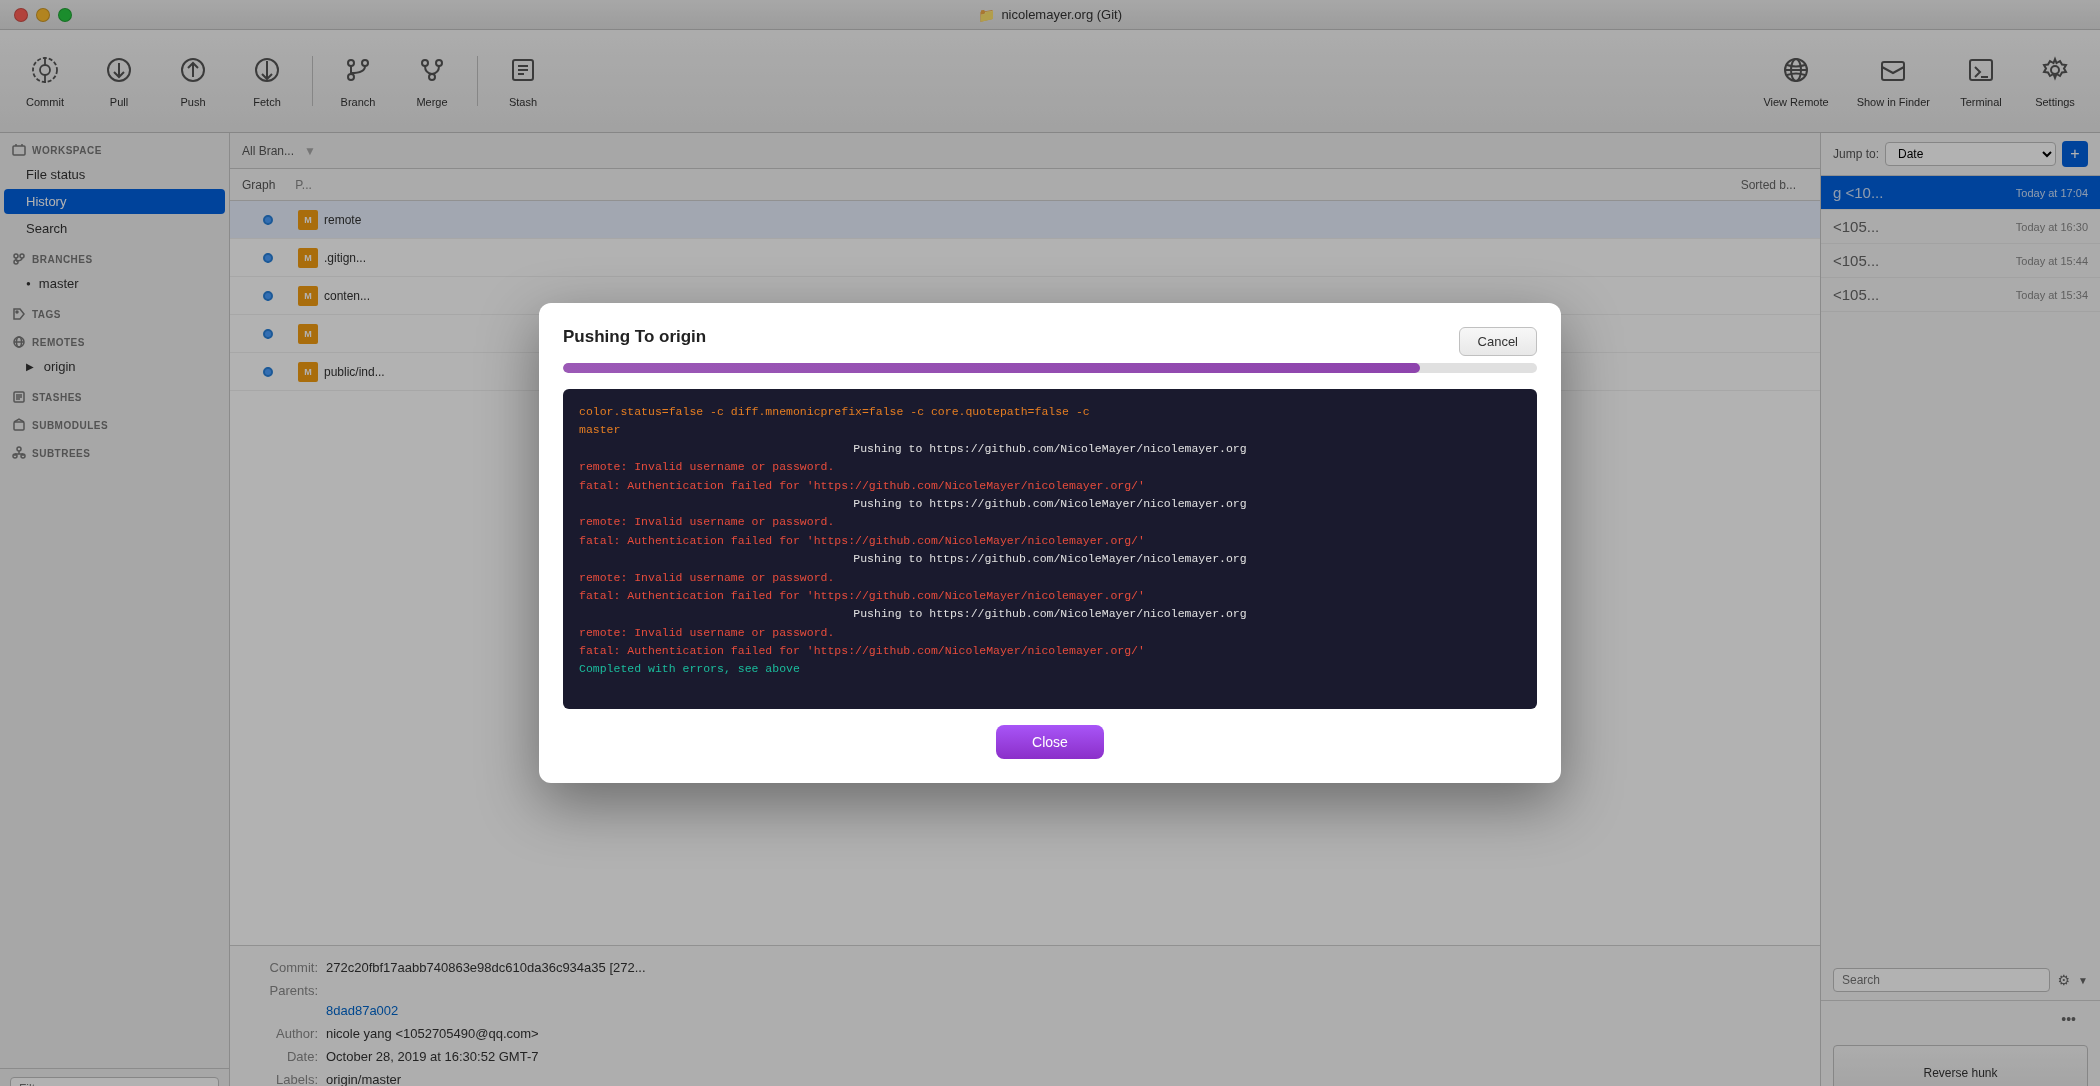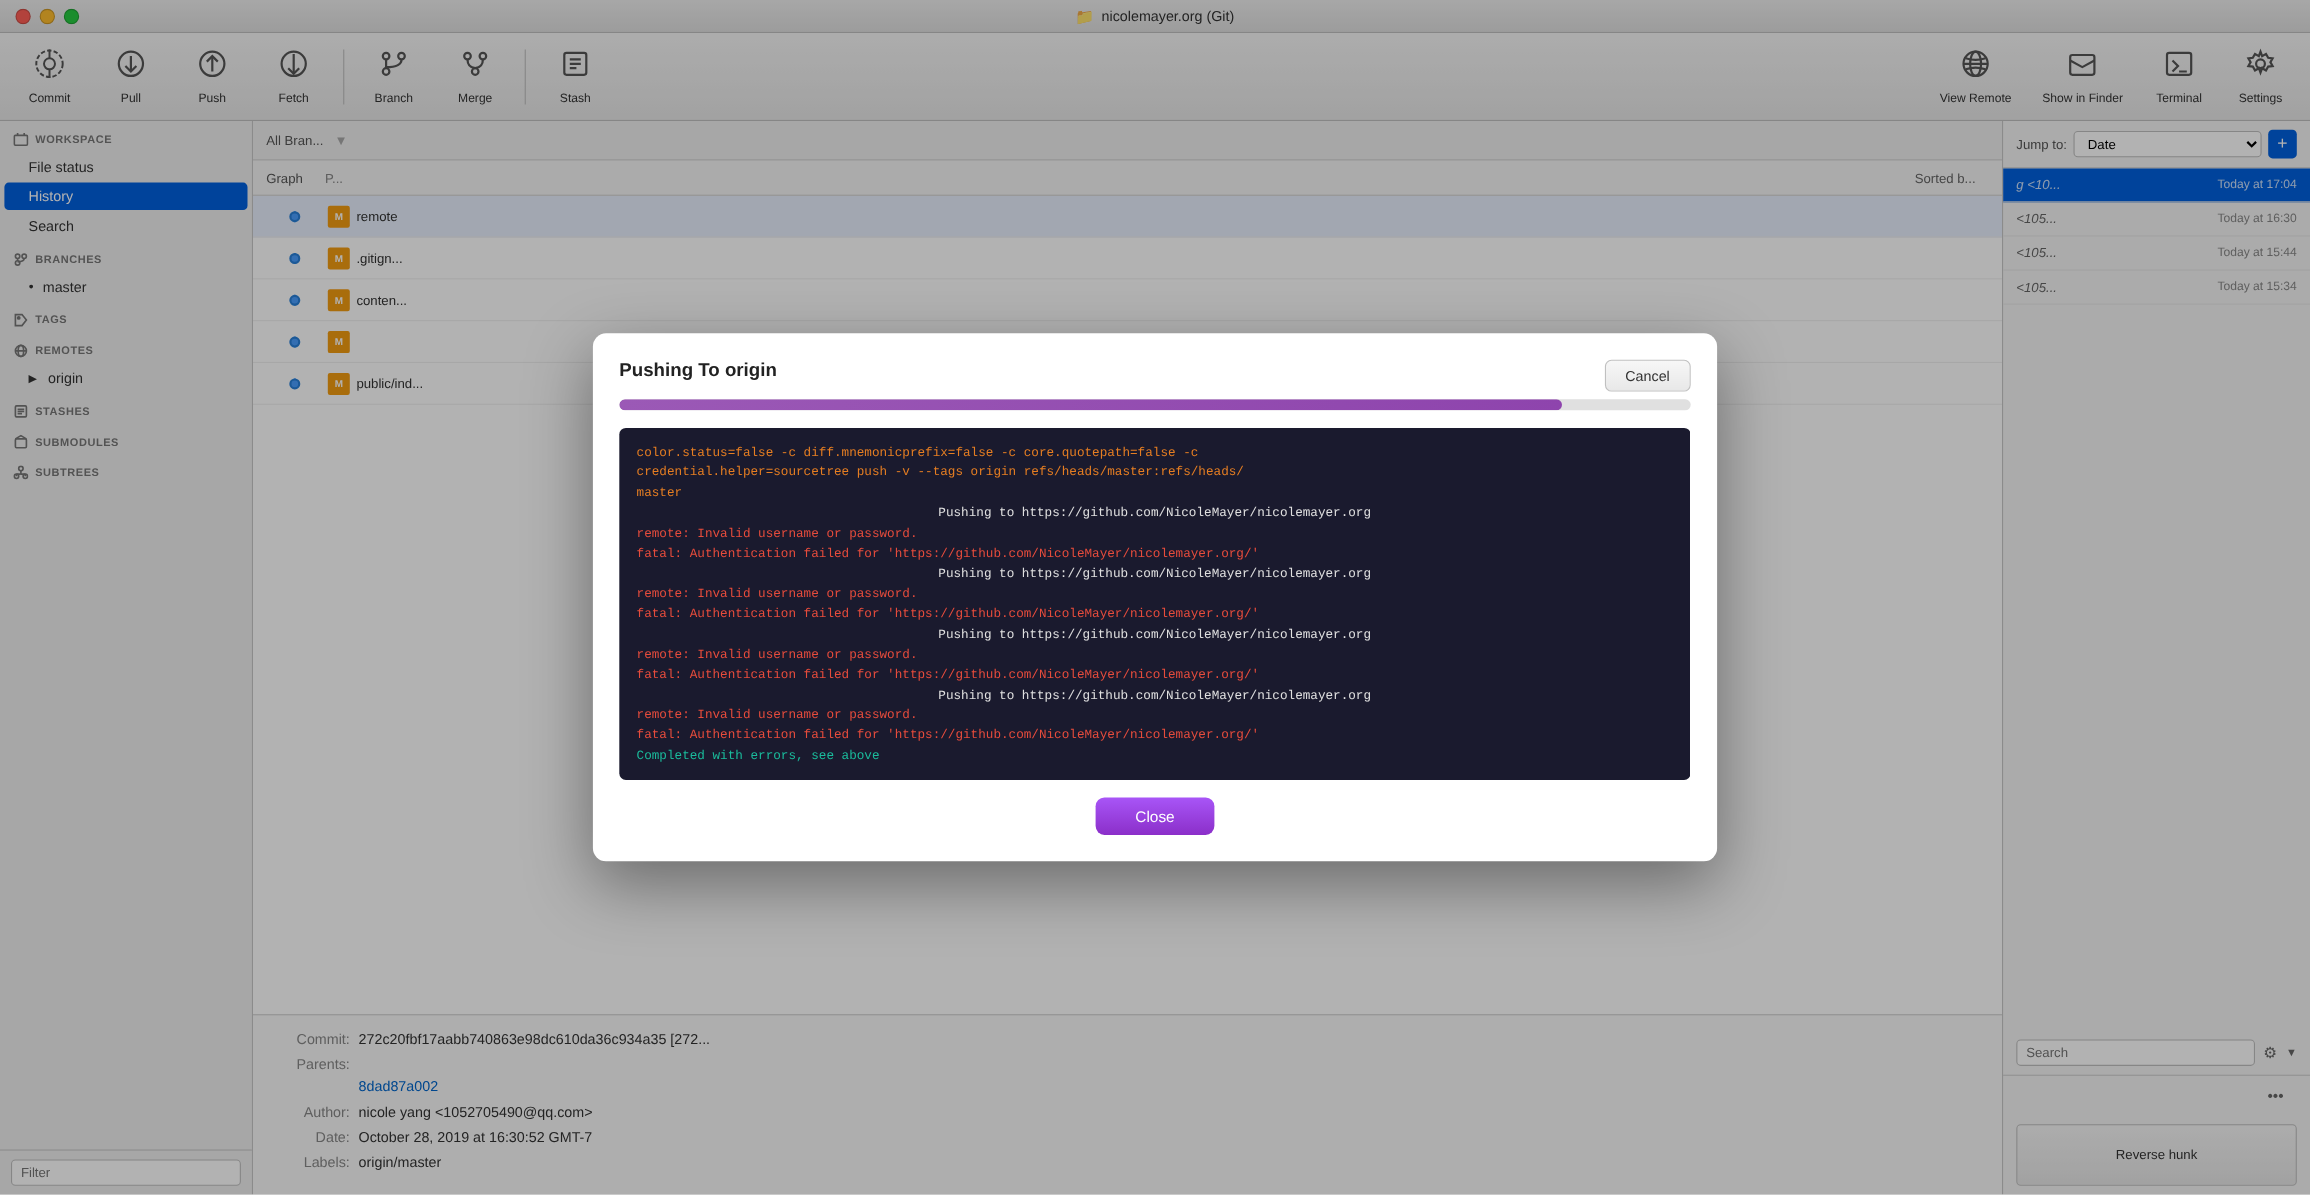--- a/index.html
+++ b/index.html
@@ -42,21 +42,21 @@
       display: flex;
       align-items: center;
       gap: 6px;
     }
     .folder-icon { color: #6baed6; font-size: 14px; }
 
     
     .toolbar {
       background: linear-gradient(to bottom, #f7f7f7, #e8e8e8);
       border-bottom: 1px solid #c0c0c0;
-      height: 80px;
+      height: 103px;
       display: flex;
       align-items: center;
       padding: 0 10px;
       gap: 4px;
     }
     .toolbar-btn {
       display: flex;
       flex-direction: column;
       align-items: center;
       justify-content: center;
@@ -287,21 +287,21 @@
       display: flex;
       align-items: center;
       justify-content: space-between;
       padding: 8px 12px;
       border-bottom: 1px solid #e8e8e8;
       font-size: 12px;
       cursor: pointer;
     }
     .commit-item.highlighted { background: #0060df; color: white; }
 
-    .commit-hash { color: #666; font-size: 12px; font-style: italic; }
+    .commit-hash { color: #666; font-size: 15px; }
     .commit-time { color: #888; font-size: 11px; }
     .commit-item.highlighted .commit-hash,
     .commit-item.highlighted .commit-time { color: rgba(255,255,255,0.8); }
 
     .right-panel-search {
       padding: 8px 12px;
       border-bottom: 1px solid #d0d0d0;
       display: flex;
       align-items: center;
       gap: 8px;
@@ -796,21 +796,20 @@
     <div class="modal-title">Pushing To origin</div>
 
     <button class="modal-cancel-btn">Cancel</button>
 
     <div class="progress-bar-container">
       <div class="progress-bar-fill" style="width: 88%;"></div>
     </div>
 
     <div class="terminal-output" id="terminal-output">
     <span class="term-line term-orange">color.status=false -c diff.mnemonicprefix=false -c core.quotepath=false -c</span>
-        <span class="term-line term-orange">credential.helper=sourcetree push -v --tags origin refs/heads/master:refs/heads/</span>
         <span class="term-line term-orange">master</span>
         <span class="term-line term-white">Pushing to https://github.com/NicoleMayer/nicolemayer.org</span>
         <span class="term-line term-red">remote: Invalid username or password.</span>
         <span class="term-line term-red">fatal: Authentication failed for 'https://github.com/NicoleMayer/nicolemayer.org/'</span>
         <span class="term-line term-white">Pushing to https://github.com/NicoleMayer/nicolemayer.org</span>
         <span class="term-line term-red">remote: Invalid username or password.</span>
         <span class="term-line term-red">fatal: Authentication failed for 'https://github.com/NicoleMayer/nicolemayer.org/'</span>
         <span class="term-line term-white">Pushing to https://github.com/NicoleMayer/nicolemayer.org</span>
         <span class="term-line term-red">remote: Invalid username or password.</span>
         <span class="term-line term-red">fatal: Authentication failed for 'https://github.com/NicoleMayer/nicolemayer.org/'</span>

